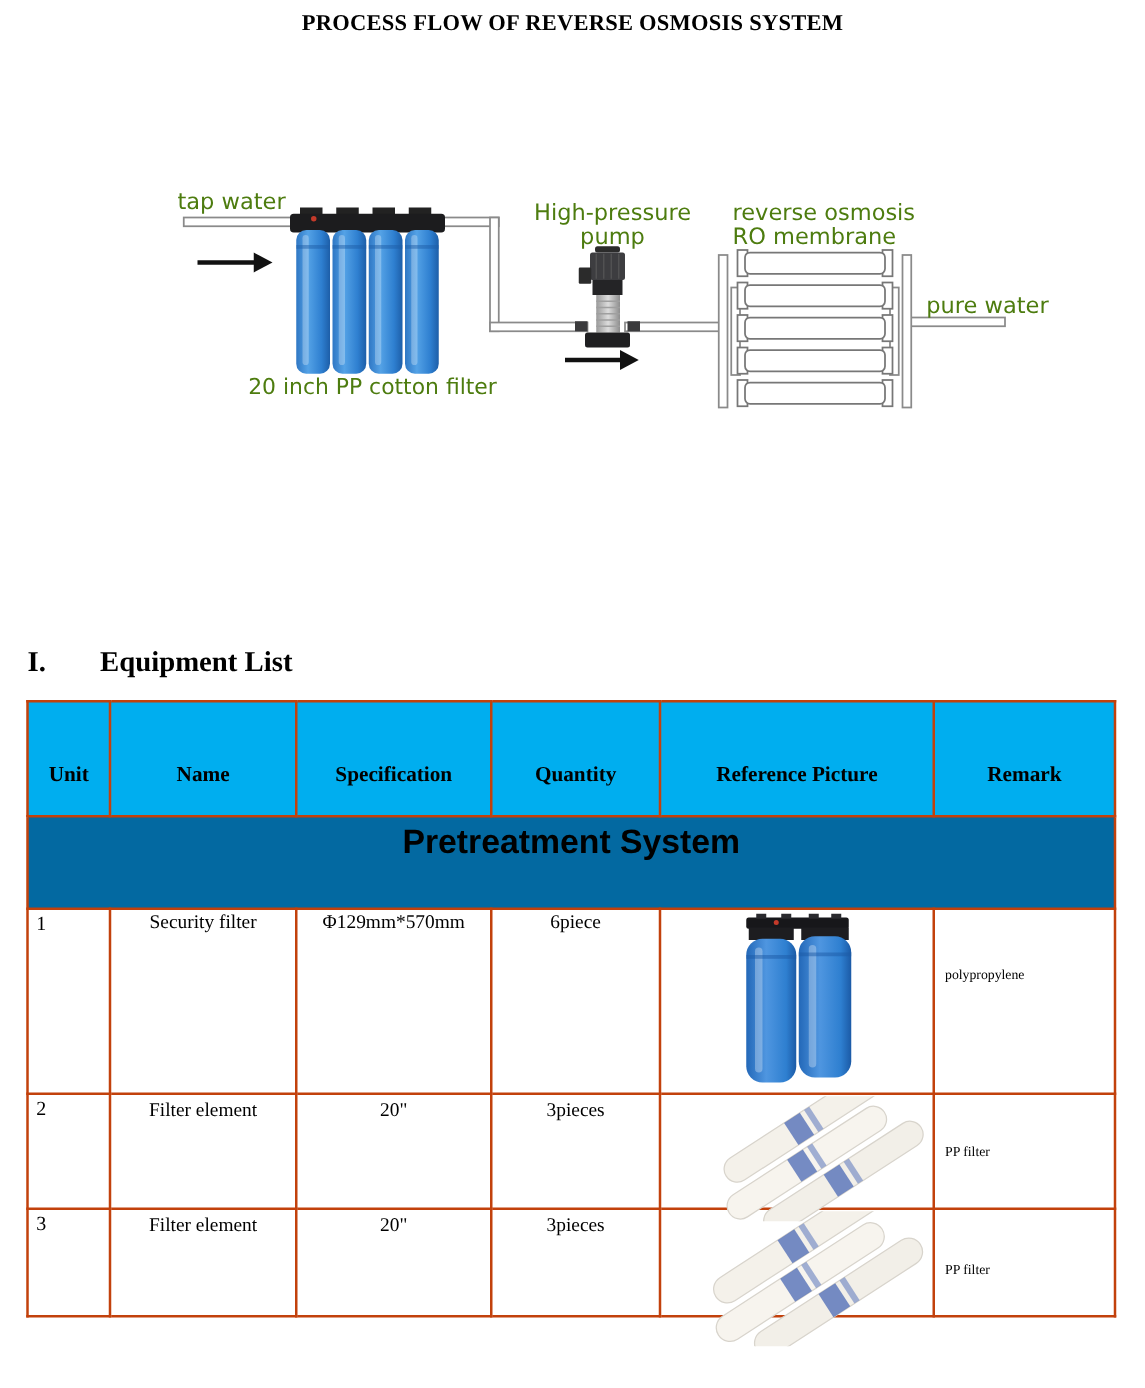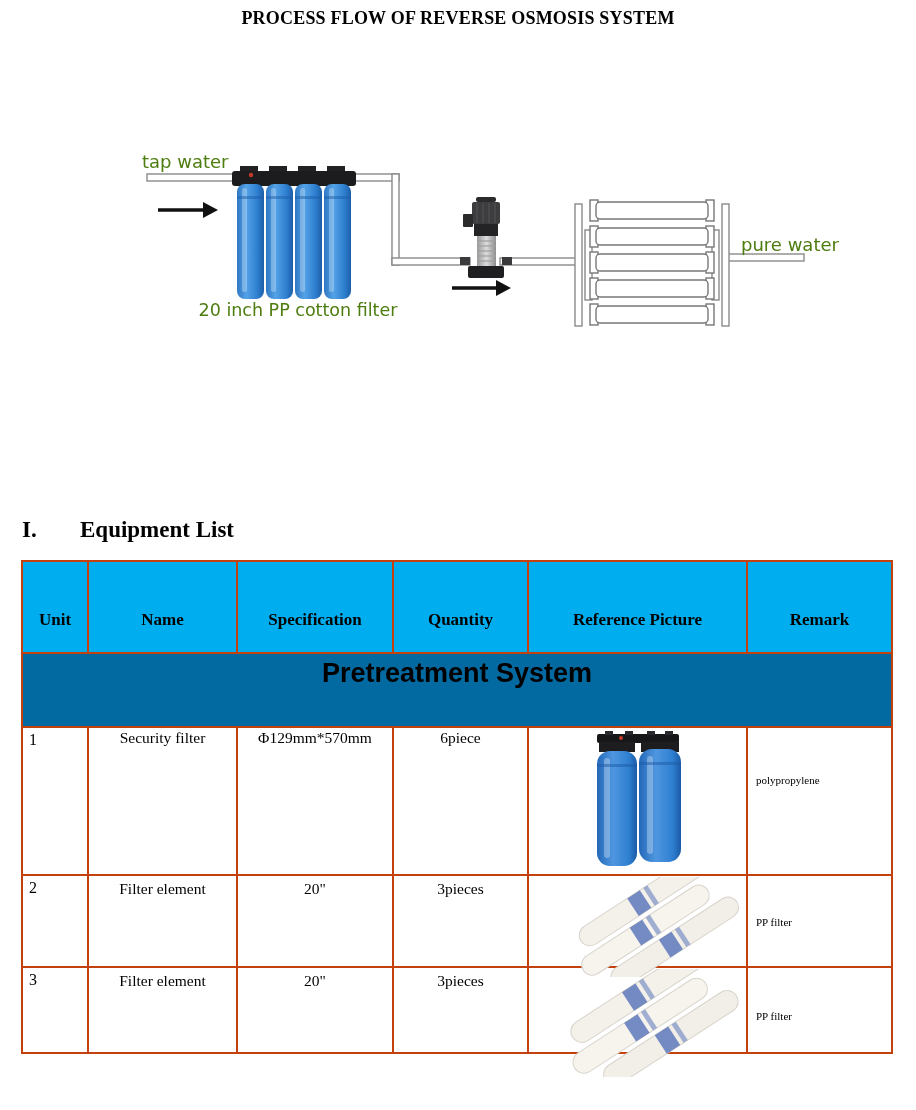--- a/index.html
+++ b/index.html
@@ -149,21 +149,29 @@
           <rect x="596" y="140" width="112" height="17" rx="4"></rect>
           <rect x="590" y="164" width="8" height="21"></rect>
             <rect x="706" y="164" width="8" height="21"></rect>
           <rect x="596" y="166" width="112" height="17" rx="4"></rect>
         </g>
       </g>
     </svg>
 
     <div class="dlabel" style="left:142px;top:12px;">tap water</div>
 
-
+    <div class="dlabel center" style="left:410px;top:21px;width:160px;">
+      <div>High-pressure</div>
+      <div>pump</div>
+    </div>
+
+    <div class="dlabel" style="left:586px;top:21px;">
+      <div>reverse osmosis</div>
+      <div>RO membrane</div>
+    </div>
 
     <div class="dlabel" style="left:741px;top:95px;">pure water</div>
 
     <div class="dlabel center" style="left:198px;top:161px;width:200px;font-size:17.5px;">20 inch PP cotton filter</div>
   </div>
 
   <div class="sec-head">
     <span class="num">I.</span>
     <span>Equipment List</span>
   </div>

